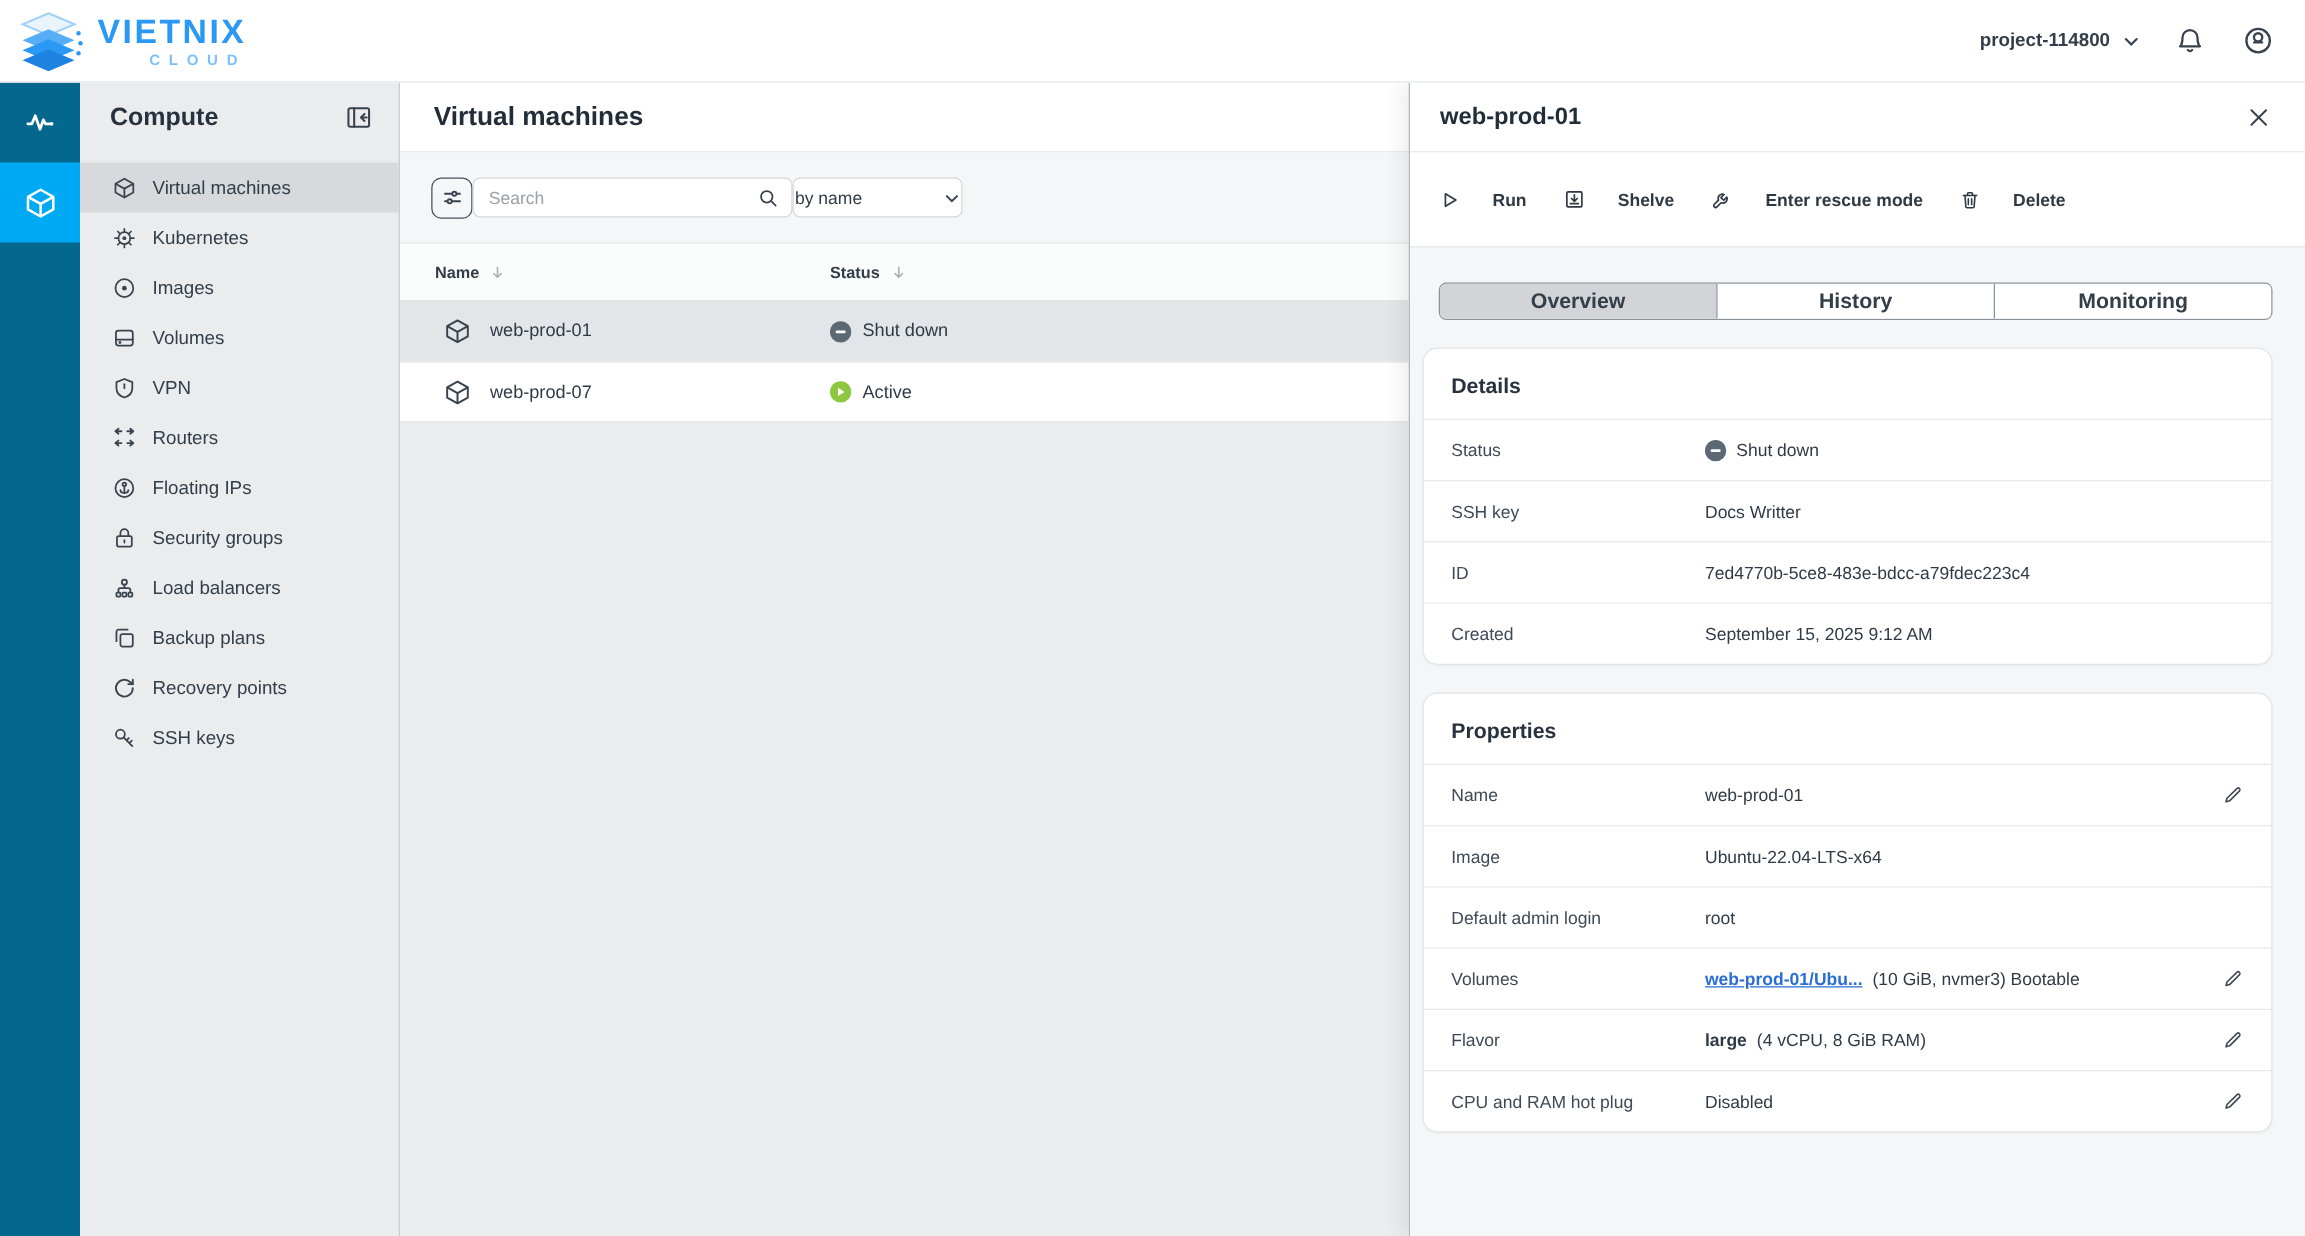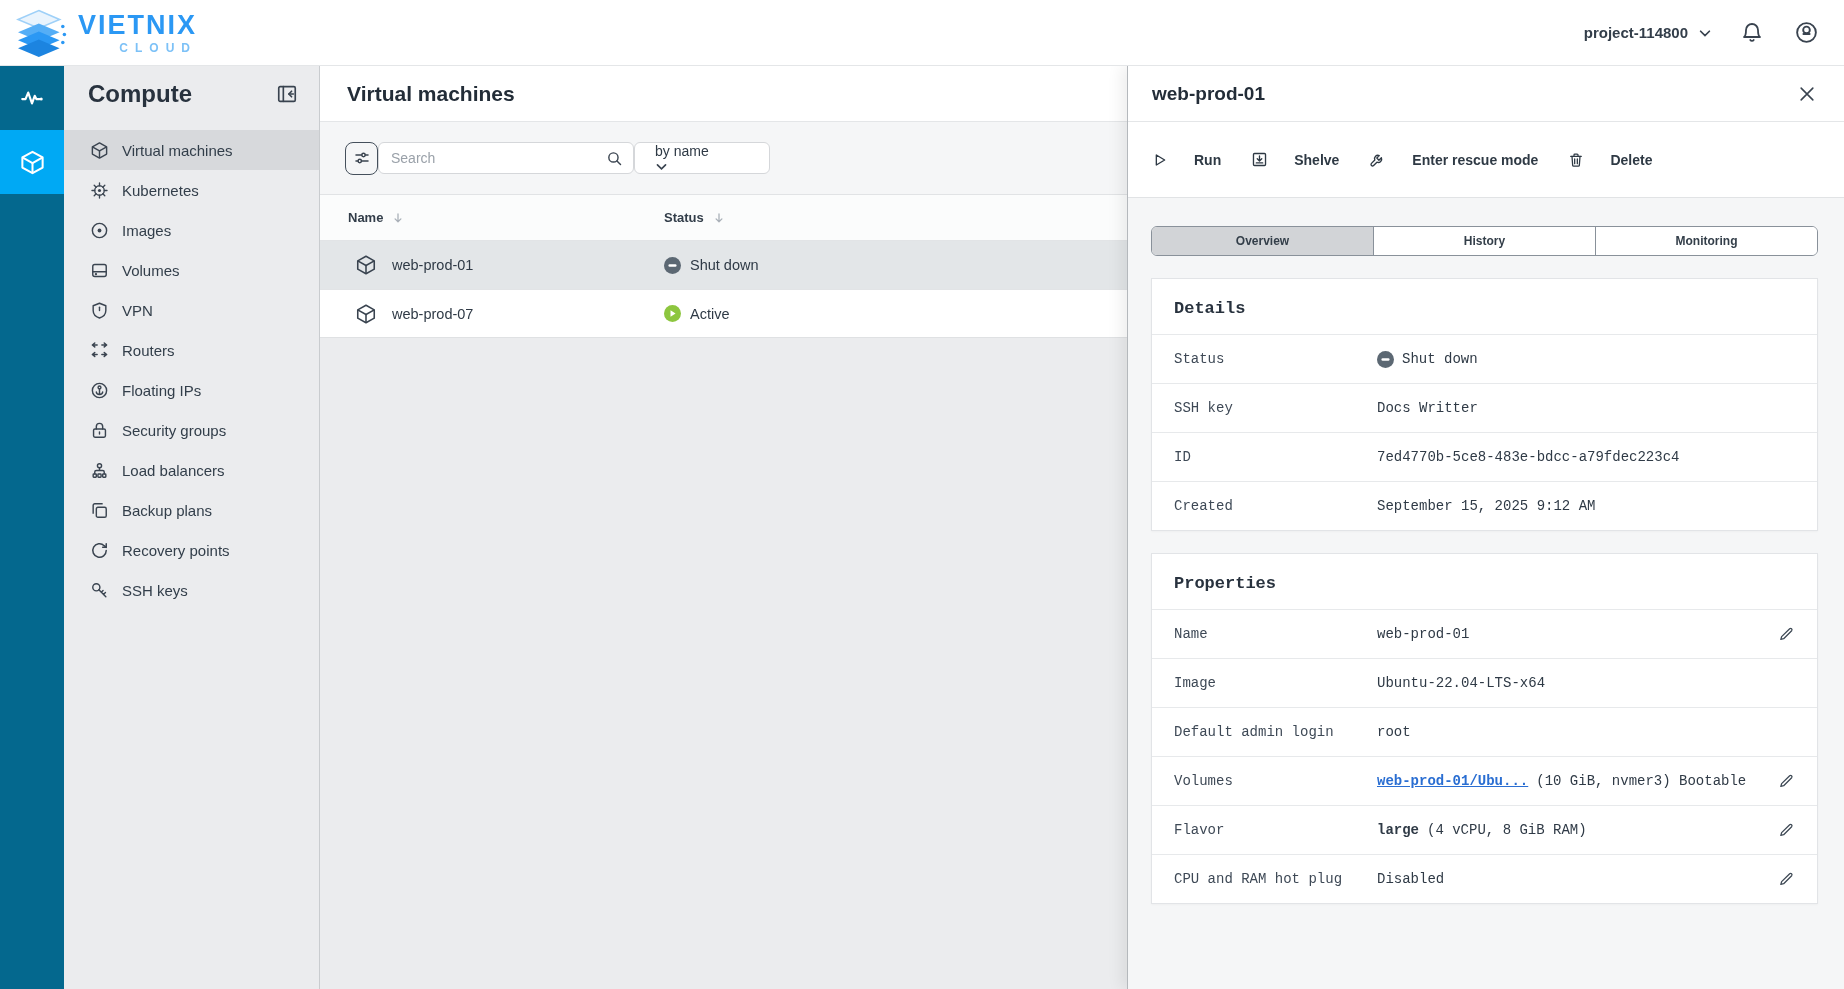--- a/index.html
+++ b/index.html
@@ -20,42 +20,42 @@
 
   
   .rail { position:absolute; left:0; top:66px; width:64px; height:923px; background:#04688e; z-index:20; }
   .rail-item { width:64px; height:64px; display:flex; align-items:center; justify-content:center; color:#fff; cursor:pointer; }
   .rail-item.active { background:#00a9f4; }
 
   
   .sidebar { position:absolute; left:64px; top:66px; width:256px; height:923px; background:#ebecee;
     border-right:1px solid #c9cccf; z-index:20; }
   .sidebar-header { height:56px; display:flex; align-items:center; justify-content:space-between; padding:0 20px 0 24px; }
-  .sidebar-title { font-size:24px; font-weight:600; color:#28323e; }
+  .sidebar-title { font-size:20px; font-weight:600; color:#28323e; }
   .side-list { padding-top:8px; }
   .side-item { height:40px; display:flex; align-items:center; gap:13px; padding-left:26px; cursor:pointer;
     font-size:15px; color:#323e4a; }
   .side-item.selected { background:#d7d9dc; }
   .side-item .ic { width:19px; height:19px; flex:0 0 19px; color:#3a4450; display:flex; }
 
   
   .main { position:absolute; left:320px; top:66px; width:807px; height:923px; background:#ebecee; }
   .main-titlebar { height:56px; background:#fff; border-bottom:1px solid #e4e6e8; display:flex; align-items:center; padding-left:27px; }
   .main-title { font-size:21px; font-weight:600; color:#232d38; }
   .toolbar { height:73px; background:#f5f6f7; border-bottom:1px solid #e1e3e5; display:flex; align-items:center; padding-left:25px; }
   .filter-btn { width:33px; height:33px; border:1.5px solid #45505c; border-radius:8px; background:transparent;
     display:flex; align-items:center; justify-content:center; color:#39434f; cursor:pointer; }
   .search-box { width:256px; height:32px; background:#fff; border:1px solid #d5d7da; border-radius:6px;
     display:flex; align-items:center; padding:0 10px 0 12px; }
   .search-box input { border:none; outline:none; flex:1; font-size:14px; color:#2f3a46; background:transparent;
     font-family:"Liberation Sans", sans-serif; }
   .search-box input::placeholder { color:#9aa1a9; }
   .search-box .ic { color:#39434f; display:flex; }
   .select-box { width:136px; height:32px; background:#fff; border:1px solid #d5d7da; border-radius:6px;
-    display:flex; justify-content:space-between; padding:0 20px; cursor:pointer;flex-direction:column; }
+    display:flex; align-items:center; justify-content:space-between; padding:0 1px; cursor:pointer; }
   .select-box .val { font-size:14px; color:#2f3a46; }
   .table-header { height:45px; background:#fbfcfc; display:flex; align-items:center; font-size:13px; font-weight:700; color:#323d49; }
   .col-name { width:344px; padding-left:28px; display:flex; align-items:center; gap:8px; }
   .col-status { flex:1; display:flex; align-items:center; gap:8px; }
   .sort-ic { color:#a9b0b8; display:flex; }
   .vm-row { height:49px; background:#fff; border-top:1px solid #e2e4e6; display:flex; align-items:center; font-size:14.5px; cursor:pointer; }
   .vm-row.selected { background:#e3e6e8; }
   .vm-row:last-of-type { border-bottom:1px solid #dfe1e3; }
   .cell-name { width:344px; padding-left:35px; display:flex; align-items:center; gap:15px; color:#2f3a46; }
   .cell-name .ic { color:#39434f; display:flex; }
@@ -68,26 +68,26 @@
   .panel { position:absolute; left:1127px; top:66px; width:717px; height:923px; background:#f5f6f7;
     border-left:1px solid #b4b8bc; box-shadow:-6px 0 14px rgba(0,0,0,0.07); z-index:25; }
   .panel-titlebar { height:56px; background:#fff; border-bottom:1px solid #e4e6e8; display:flex; align-items:center;
     justify-content:space-between; padding:0 24px; }
   .panel-title { font-size:19px; font-weight:600; color:#232d38; }
   .panel-actions { height:76px; background:#fff; border-bottom:1px solid #e1e3e5; display:flex; align-items:center; gap:30px; padding-left:24px; }
   .action { display:flex; align-items:center; gap:26px; font-size:14px; font-weight:600; color:#2e3944; cursor:pointer; }
   .action .ic { display:flex; color:#2e3944; }
   .tabs-wrap { padding:28px 26px 0 23px; }
   .tabs { display:flex; border:1px solid #89919a; border-radius:6px; overflow:hidden; height:30px; background:#fff; }
-  .tab { flex:1; display:flex; align-items:center; justify-content:center; font-size:12px; font-weight:600;
+  .tab { flex:1; display:flex; align-items:center; justify-content:center; font-size:17px; font-weight:600;
     color:#333e49; border-left:1px solid #89919a; cursor:pointer; background:#fff; }
   .tab:first-child { border-left:none; }
   .tab.selected { background:#d2d4d7; }
-  .card { margin:22px 26px 0 23px; background:#fff; border:1px solid #e2e4e7; border-radius:0;
-    box-shadow:0 1px 2px rgba(0,0,0,0.03); overflow:hidden;font-family:Liberation Mono, monospace; }
+  .card { margin:22px 26px 0 10px; background:#fff; border:1px solid #e2e4e7; border-radius:12px;
+    box-shadow:0 1px 2px rgba(0,0,0,0.03); overflow:hidden; }
   .card-title { font-size:17px; font-weight:600; color:#28323e; padding:20px 0 16px 22px; }
   .drow { display:flex; align-items:center; min-height:49px; border-top:1px solid #e7e9eb; padding:0 22px; }
   .dlabel { width:203px; flex:0 0 203px; font-size:14px; color:#3e4956; }
   .dvalue { flex:1; font-size:14px; color:#2f3a46; display:flex; align-items:center; gap:8px; }
   .dvalue .link { color:#2a6ed2; font-weight:700; text-decoration:underline; cursor:pointer; }
   .dvalue .strong { font-weight:700; }
   .edit-ic { margin-left:auto; color:#3d4854; display:flex; cursor:pointer; }
 </style>
 </head>
 <body>

